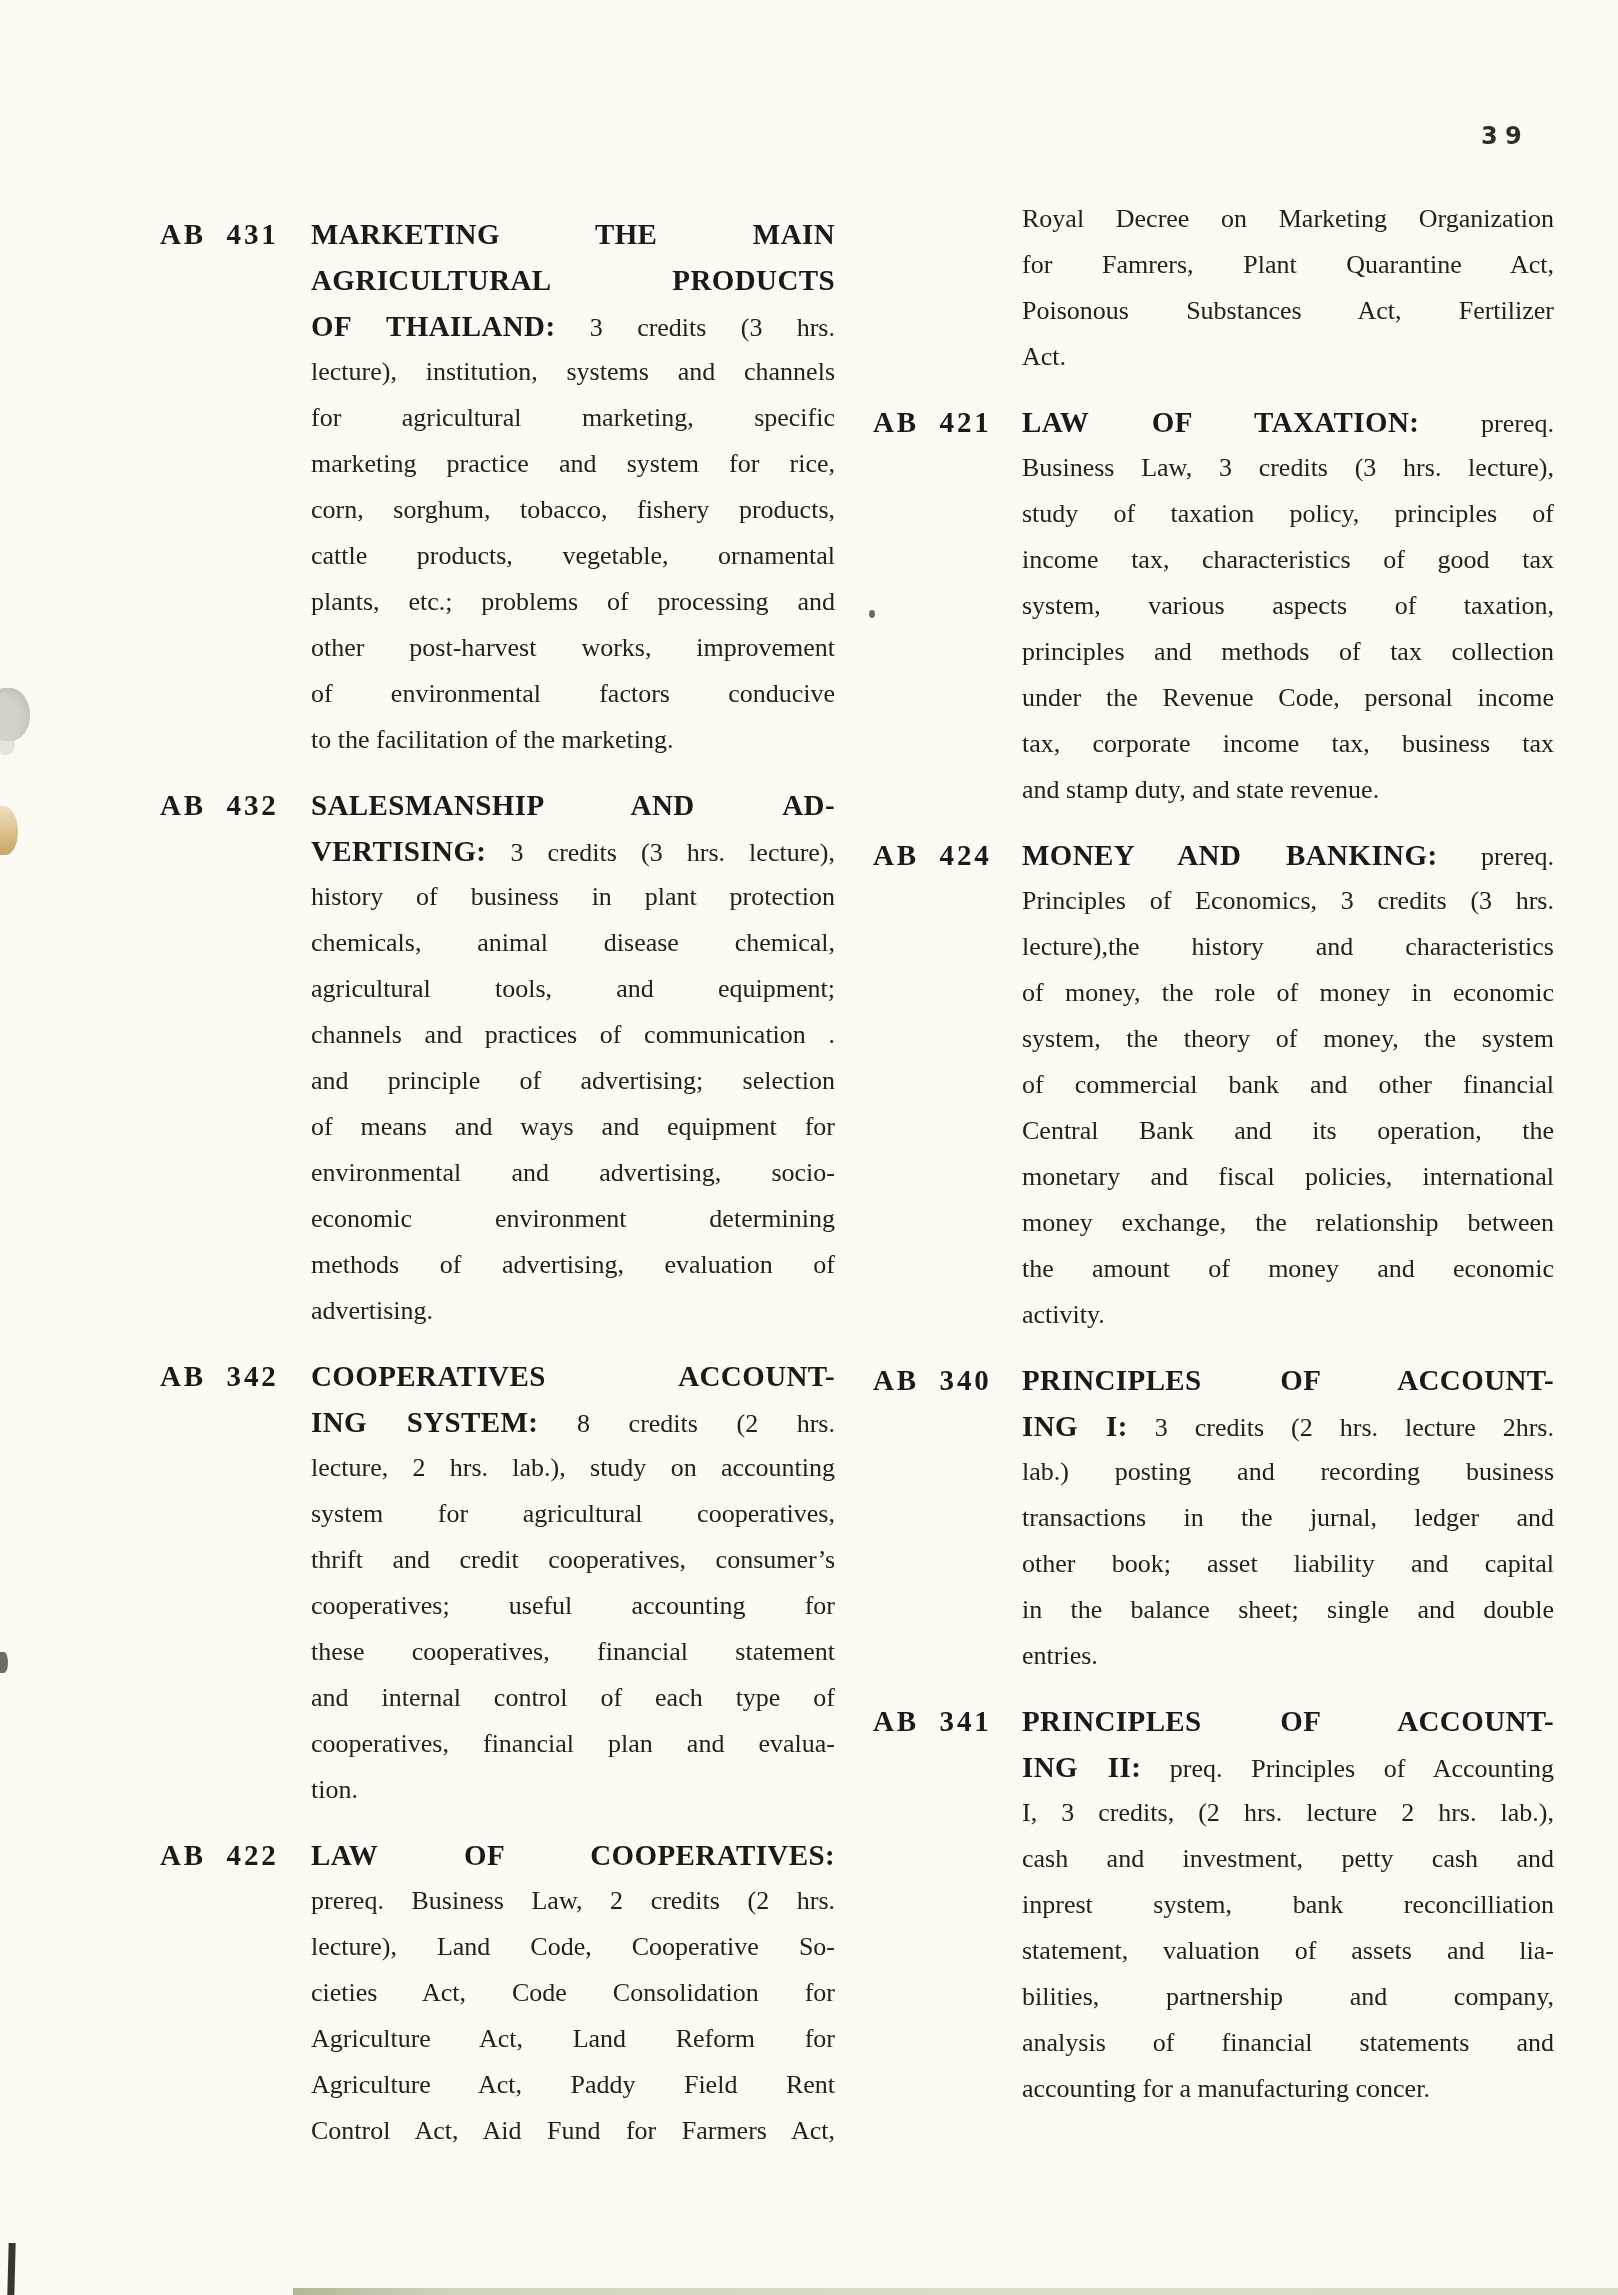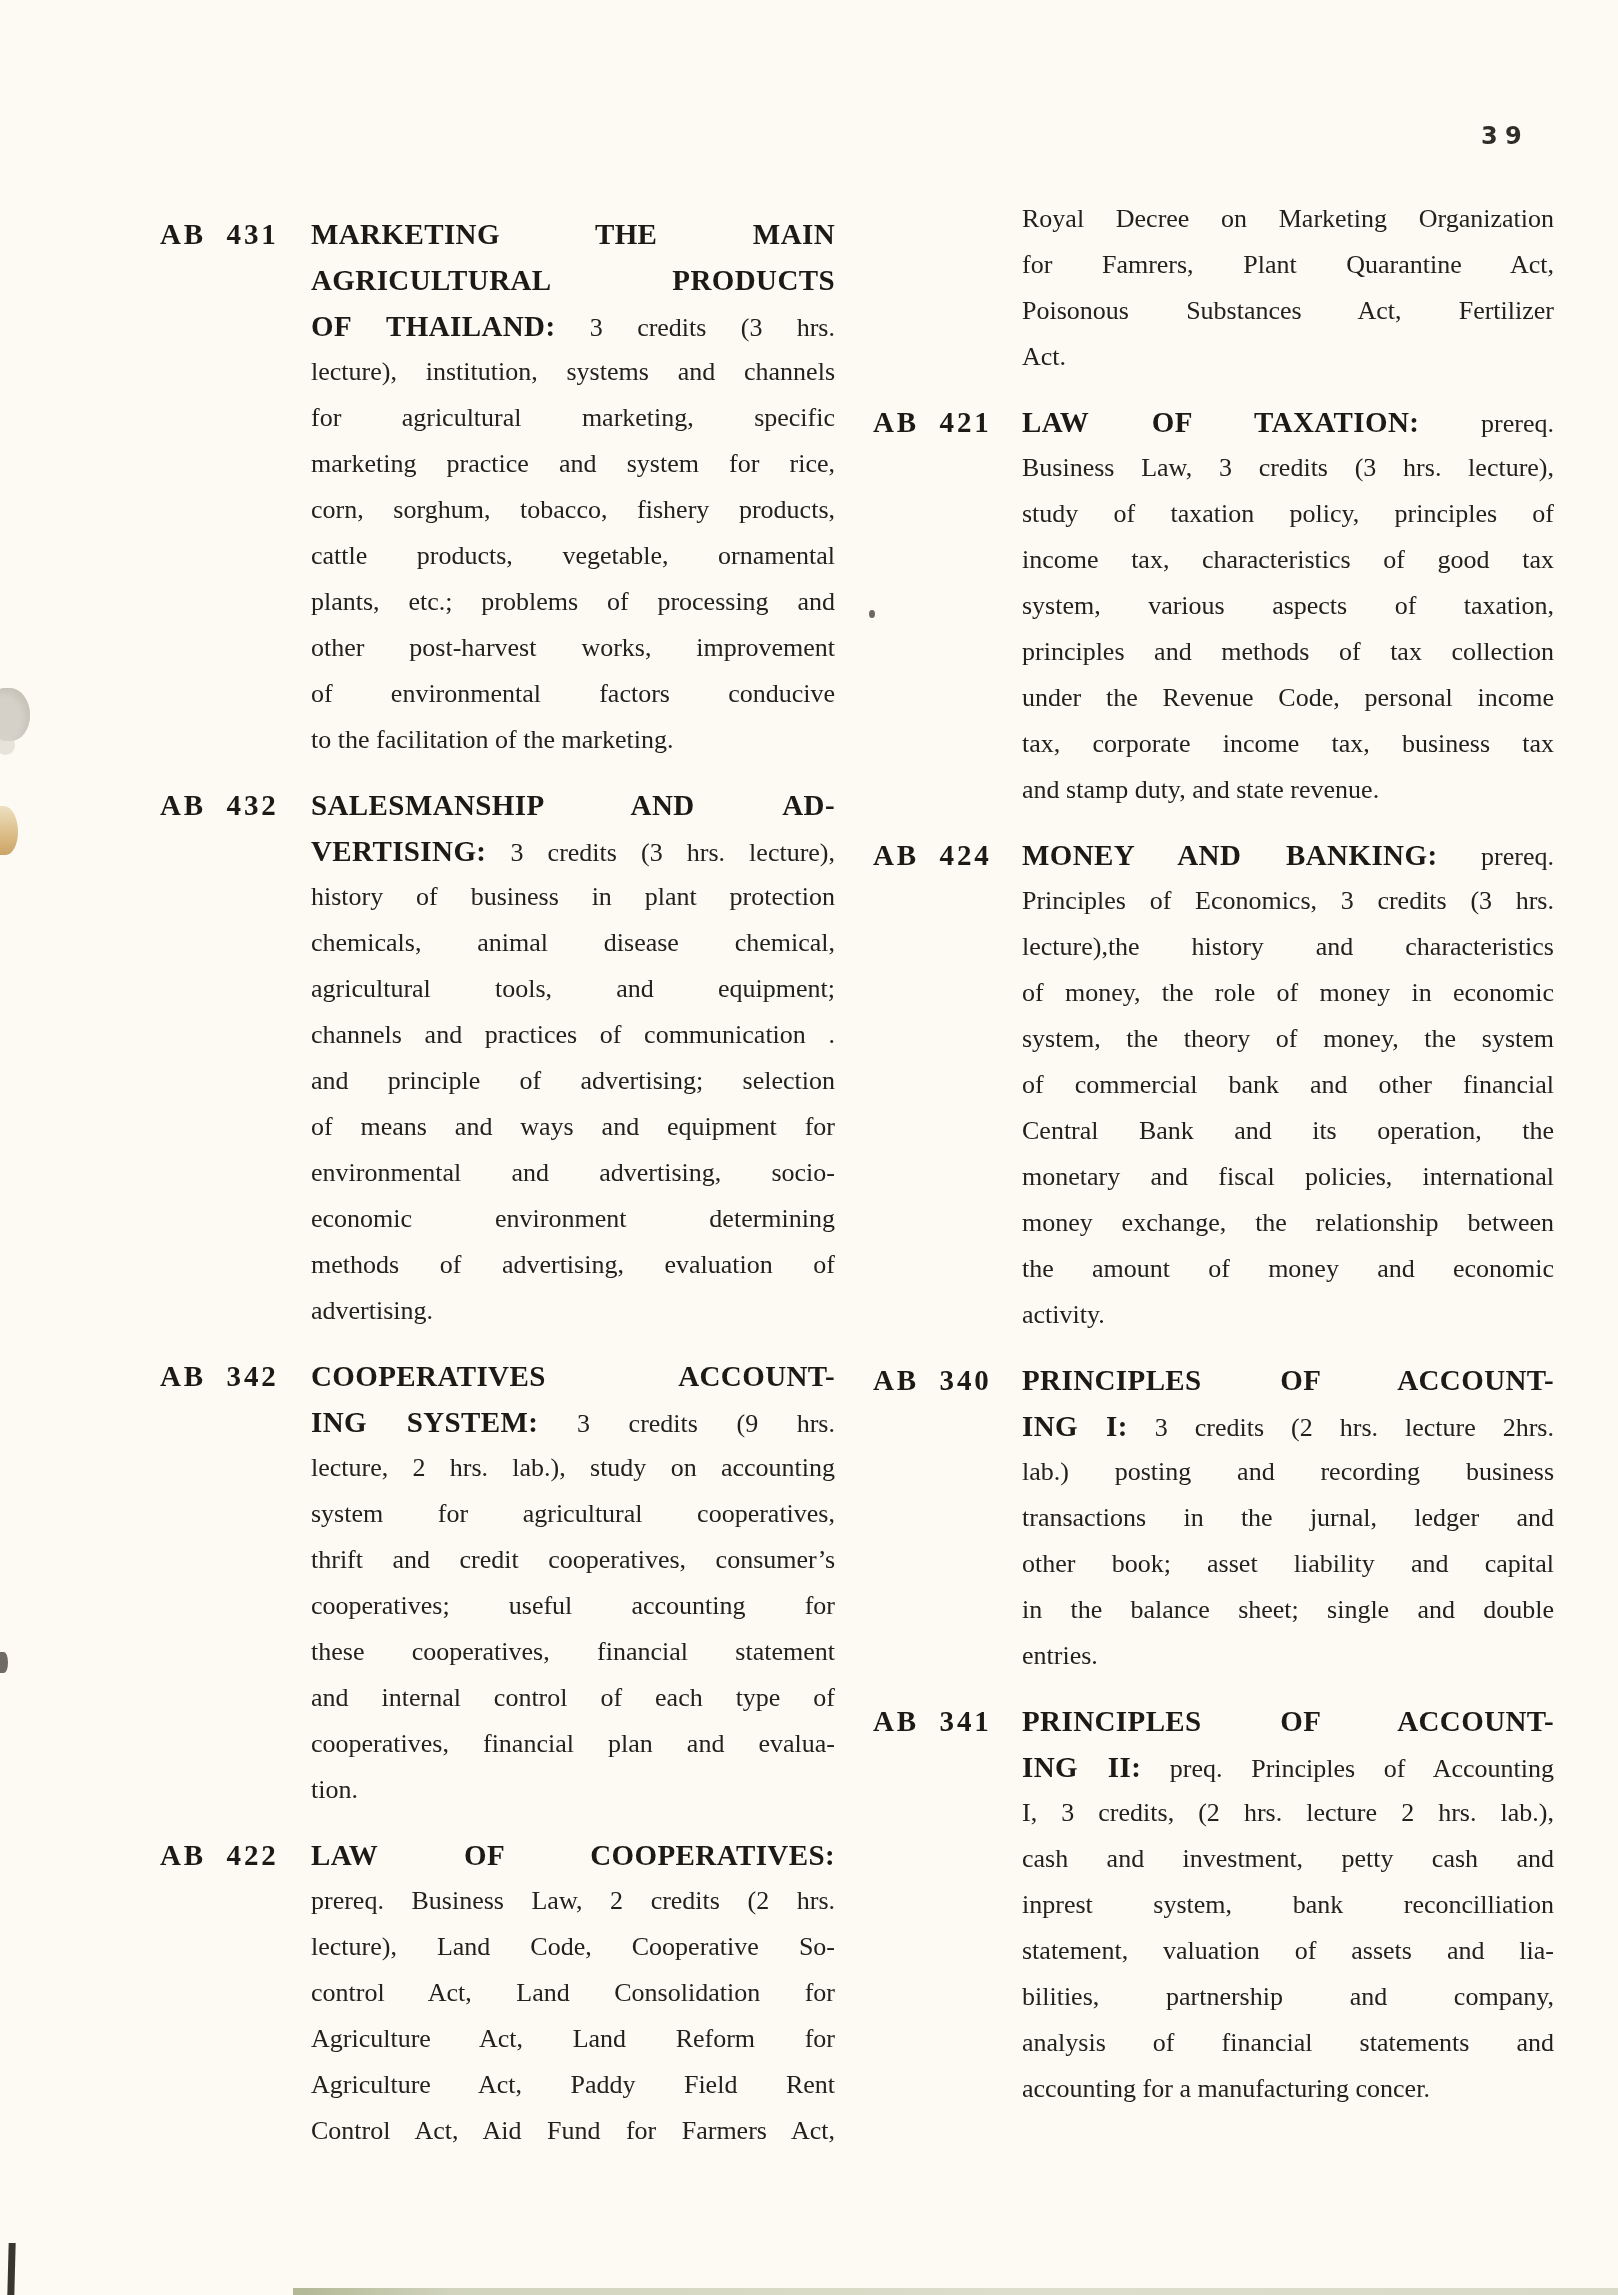--- a/index.html
+++ b/index.html
@@ -111,36 +111,36 @@
         <div class="line just"><span>and principle of advertising; selection</span></div>
         <div class="line just"><span>of means and ways and equipment for</span></div>
         <div class="line just"><span>environmental and advertising, socio-</span></div>
         <div class="line just"><span>economic environment determining</span></div>
         <div class="line just"><span>methods of advertising, evaluation of</span></div>
         <div class="line"><span>advertising.</span></div>
       </div>
       <div class="section">
         <div class="code">AB 342</div>
         <div class="line just"><span class="head">COOPERATIVES ACCOUNT-</span></div>
-        <div class="line just"><span class="head">ING SYSTEM:</span><span> 3 credits (9 hrs.</span></div>
+        <div class="line just"><span class="head">ING SYSTEM:</span><span> 8 credits (2 hrs.</span></div>
         <div class="line just"><span>lecture, 2 hrs. lab.), study on accounting</span></div>
         <div class="line just"><span>system for agricultural cooperatives,</span></div>
         <div class="line just"><span>thrift and credit cooperatives, consumer’s</span></div>
         <div class="line just"><span>cooperatives; useful accounting for</span></div>
         <div class="line just"><span>these cooperatives, financial statement</span></div>
         <div class="line just"><span>and internal control of each type of</span></div>
         <div class="line just"><span>cooperatives, financial plan and evalua-</span></div>
         <div class="line"><span>tion.</span></div>
       </div>
       <div class="section">
         <div class="code">AB 422</div>
         <div class="line just"><span class="head">LAW OF COOPERATIVES:</span></div>
         <div class="line just"><span>prereq. Business Law, 2 credits (2 hrs.</span></div>
         <div class="line just"><span>lecture), Land Code, Cooperative So-</span></div>
-        <div class="line just"><span>control Act, Land Consolidation for</span></div>
+        <div class="line just"><span>cieties Act, Code Consolidation for</span></div>
         <div class="line just"><span>Agriculture Act, Land Reform for</span></div>
         <div class="line just"><span>Agriculture Act, Paddy Field Rent</span></div>
         <div class="line just"><span>Control Act, Aid Fund for Farmers Act,</span></div>
       </div>
     </div>
   <div class="col right">
       <div class="section">
         <div class="line just"><span>Royal Decree on Marketing Organization</span></div>
         <div class="line just"><span>for Famrers, Plant Quarantine Act,</span></div>
         <div class="line just"><span>Poisonous Substances Act, Fertilizer</span></div>

